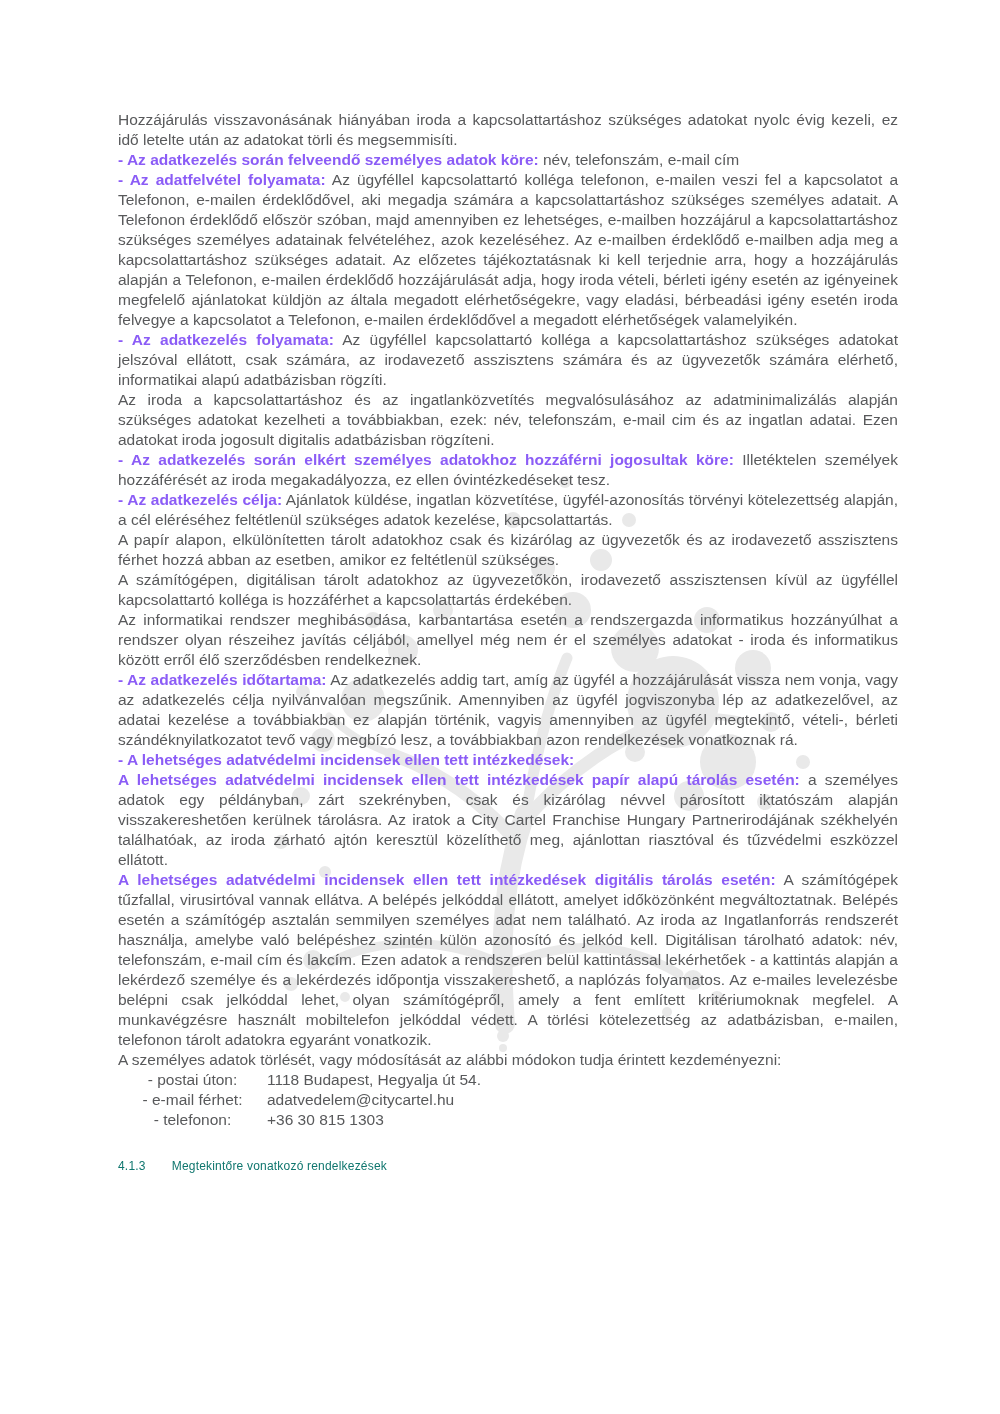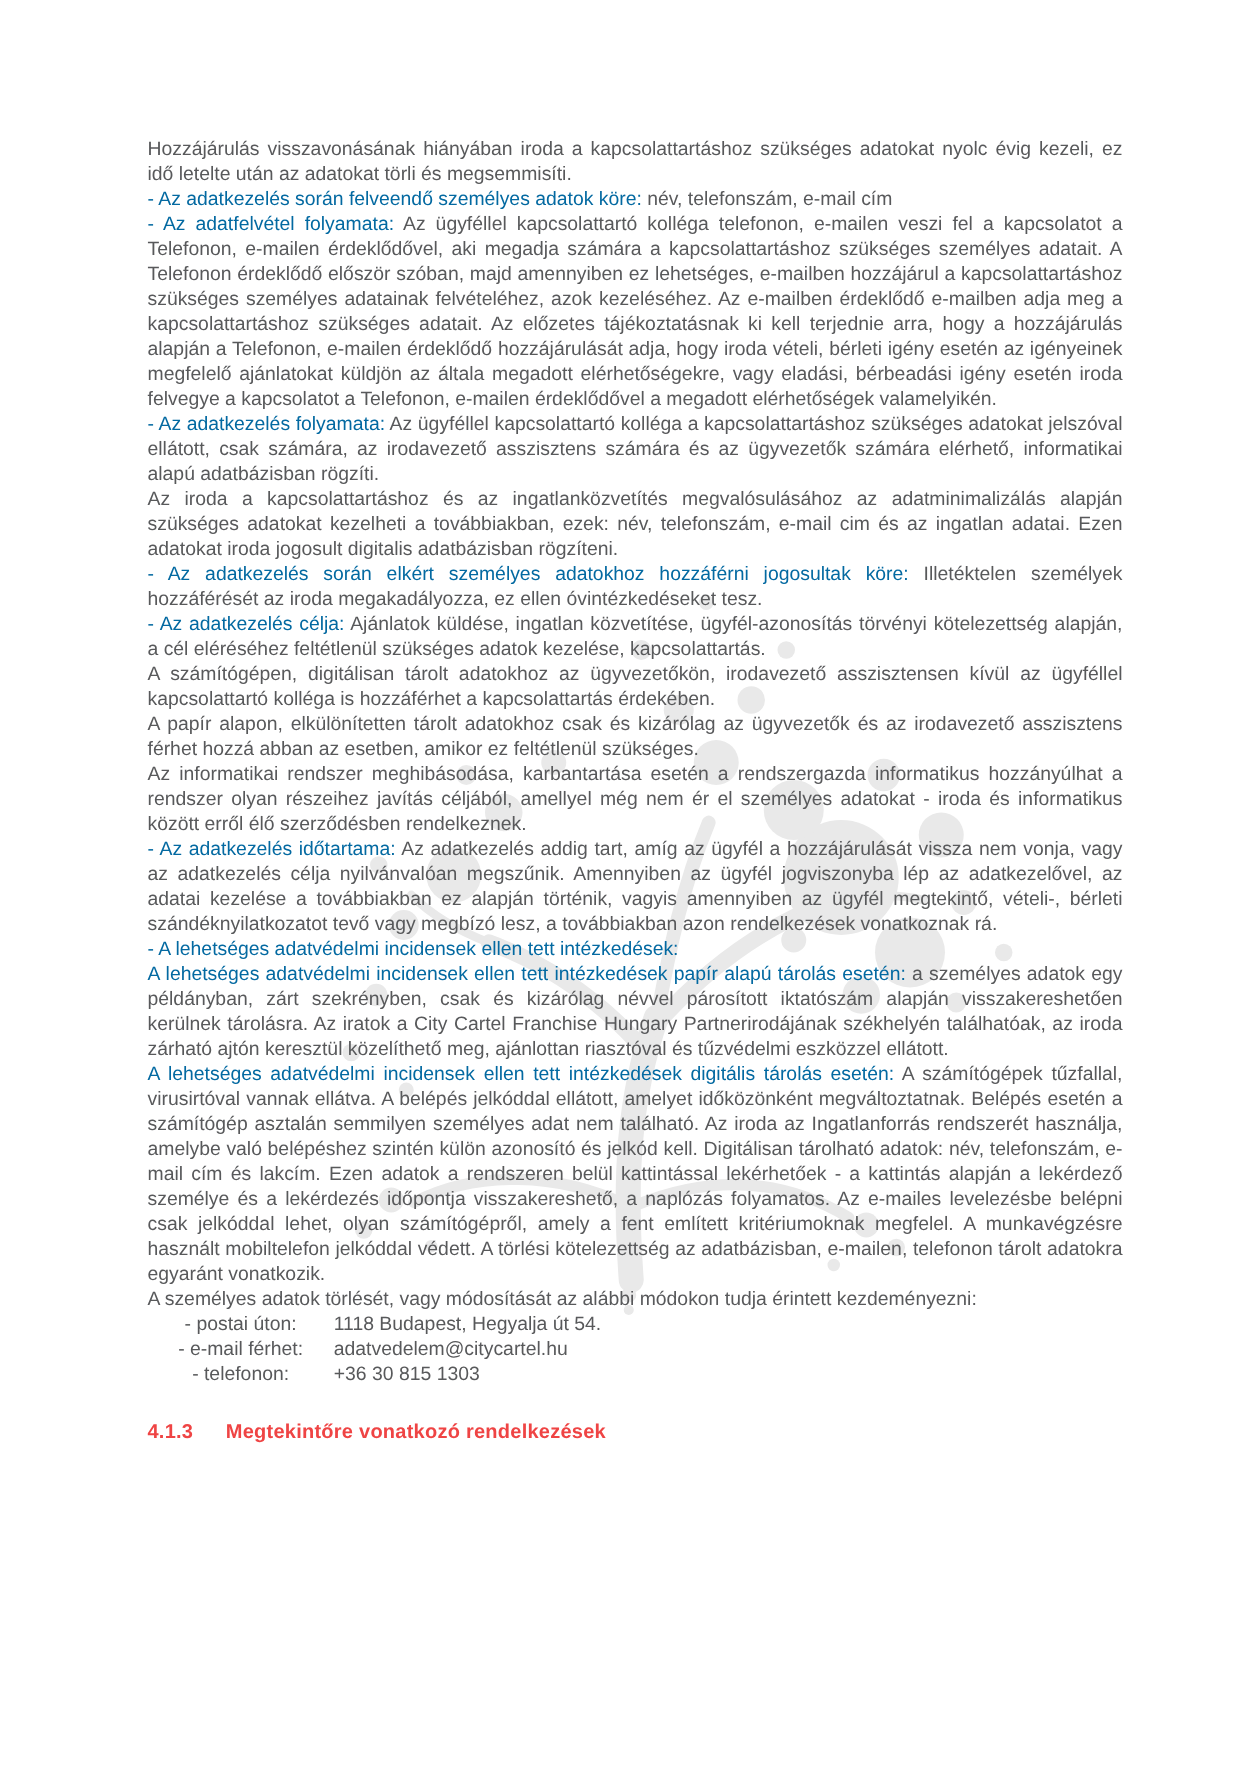--- a/index.html
+++ b/index.html
@@ -34,41 +34,41 @@
     color: #58595b;
     font-size: 15.5px;
     line-height: 20px;
     text-align: justify;
   }
   .para {
     margin: 0;
     padding: 0;
   }
   .para b.lead {
-    font-weight: 400;
-    color: #0369a1;
+    font-weight: 700;
+    color: #8b5cf6;
   }
   .contact-row {
     display: flex;
     text-align: center;
     line-height: 20px;
   }
   .contact-label {
     flex: none;
     width: 149px;
   }
   .contact-value {
     flex: none;
   }
   .section-heading {
     margin-top: 26px;
     margin-bottom: 2px;
-    font-weight: 700;
-    color: #ef4444;
-    font-size: 16px;
+    font-weight: 400;
+    color: #0f766e;
+    font-size: 12px;
     line-height: 20px;
     text-align: left;
     letter-spacing: 0.2px;
   }
   .section-number {
     display: inline-block;
     margin-right: 26px;
   }
   .footer {
     position: absolute;
@@ -145,23 +145,23 @@
   <p class="para"><b class="lead">- Az adatfelvétel folyamata:</b><span class="body"> Az ügyféllel kapcsolattartó kolléga telefonon, e-mailen veszi fel a kapcsolatot a Telefonon, e-mailen érdeklődővel, aki megadja számára a kapcsolattartáshoz szükséges személyes adatait. A Telefonon érdeklődő először szóban, majd amennyiben ez lehetséges, e-mailben hozzájárul a kapcsolattartáshoz szükséges személyes adatainak felvételéhez, azok kezeléséhez. Az e-mailben érdeklődő e-mailben adja meg a kapcsolattartáshoz szükséges adatait. Az előzetes tájékoztatásnak ki kell terjednie arra, hogy a hozzájárulás alapján a Telefonon, e-mailen érdeklődő hozzájárulását adja, hogy iroda vételi, bérleti igény esetén az igényeinek megfelelő ajánlatokat küldjön az általa megadott elérhetőségekre, vagy eladási, bérbeadási igény esetén iroda felvegye a kapcsolatot a Telefonon, e-mailen érdeklődővel a megadott elérhetőségek valamelyikén.</span></p>
 
   <p class="para"><b class="lead">- Az adatkezelés folyamata:</b><span class="body"> Az ügyféllel kapcsolattartó kolléga a kapcsolattartáshoz szükséges adatokat jelszóval ellátott, csak számára, az irodavezető asszisztens számára és az ügyvezetők számára elérhető, informatikai alapú adatbázisban rögzíti.</span></p>
 
   <p class="para"><span class="body">Az iroda a kapcsolattartáshoz és az ingatlanközvetítés megvalósulásához az adatminimalizálás alapján szükséges adatokat kezelheti a továbbiakban, ezek: név, telefonszám, e-mail cim és az ingatlan adatai. Ezen adatokat iroda jogosult digitalis adatbázisban rögzíteni.</span></p>
 
   <p class="para"><b class="lead">- Az adatkezelés során elkért személyes adatokhoz hozzáférni jogosultak köre:</b><span class="body"> Illetéktelen személyek hozzáférését az iroda megakadályozza, ez ellen óvintézkedéseket tesz.</span></p>
 
   <p class="para"><b class="lead">- Az adatkezelés célja:</b><span class="body"> Ajánlatok küldése, ingatlan közvetítése, ügyfél-azonosítás törvényi kötelezettség alapján, a cél eléréséhez feltétlenül szükséges adatok kezelése, kapcsolattartás.</span></p>
 
+  <p class="para"><span class="body">A papír alapon, elkülönítetten tárolt adatokhoz csak és kizárólag az ügyvezetők és az irodavezető asszisztens férhet hozzá abban az esetben, amikor ez feltétlenül szükséges.</span></p>
+
   <p class="para"><span class="body">A számítógépen, digitálisan tárolt adatokhoz az ügyvezetőkön, irodavezető asszisztensen kívül az ügyféllel kapcsolattartó kolléga is hozzáférhet a kapcsolattartás érdekében.</span></p>
-
-  <p class="para"><span class="body">A papír alapon, elkülönítetten tárolt adatokhoz csak és kizárólag az ügyvezetők és az irodavezető asszisztens férhet hozzá abban az esetben, amikor ez feltétlenül szükséges.</span></p>
 
   <p class="para"><span class="body">Az informatikai rendszer meghibásodása, karbantartása esetén a rendszergazda informatikus hozzányúlhat a rendszer olyan részeihez javítás céljából, amellyel még nem ér el személyes adatokat - iroda és informatikus között erről élő szerződésben rendelkeznek.</span></p>
 
   <p class="para"><b class="lead">- Az adatkezelés időtartama:</b><span class="body"> Az adatkezelés addig tart, amíg az ügyfél a hozzájárulását vissza nem vonja, vagy az adatkezelés célja nyilvánvalóan megszűnik. Amennyiben az ügyfél jogviszonyba lép az adatkezelővel, az adatai kezelése a továbbiakban ez alapján történik, vagyis amennyiben az ügyfél megtekintő, vételi-, bérleti szándéknyilatkozatot tevő vagy megbízó lesz, a továbbiakban azon rendelkezések vonatkoznak rá.</span></p>
 
   <p class="para"><b class="lead">- A lehetséges adatvédelmi incidensek ellen tett intézkedések:</b></p>
 
   <p class="para"><b class="lead">A lehetséges adatvédelmi incidensek ellen tett intézkedések papír alapú tárolás esetén:</b><span class="body"> a személyes adatok egy példányban, zárt szekrényben, csak és kizárólag névvel párosított iktatószám alapján visszakereshetően kerülnek tárolásra. Az iratok a City Cartel Franchise Hungary Partnerirodájának székhelyén találhatóak, az iroda zárható ajtón keresztül közelíthető meg, ajánlottan riasztóval és tűzvédelmi eszközzel ellátott.</span></p>
 
   <p class="para"><b class="lead">A lehetséges adatvédelmi incidensek ellen tett intézkedések digitális tárolás esetén:</b><span class="body"> A számítógépek tűzfallal, virusirtóval vannak ellátva. A belépés jelkóddal ellátott, amelyet időközönként megváltoztatnak. Belépés esetén a számítógép asztalán semmilyen személyes adat nem található. Az iroda az Ingatlanforrás rendszerét használja, amelybe való belépéshez szintén külön azonosító és jelkód kell. Digitálisan tárolható adatok: név, telefonszám, e-mail cím és lakcím. Ezen adatok a rendszeren belül kattintással lekérhetőek - a kattintás alapján a lekérdező személye és a lekérdezés időpontja visszakereshető, a naplózás folyamatos. Az e-mailes levelezésbe belépni csak jelkóddal lehet, olyan számítógépről, amely a fent említett kritériumoknak megfelel. A munkavégzésre használt mobiltelefon jelkóddal védett. A törlési kötelezettség az adatbázisban, e-mailen, telefonon tárolt adatokra egyaránt vonatkozik.</span></p>

